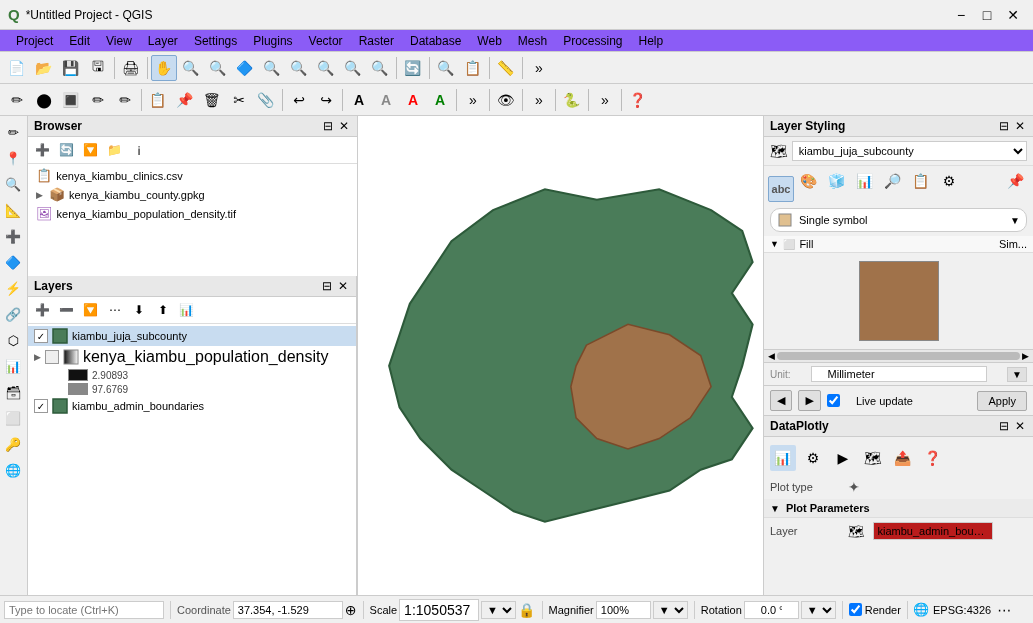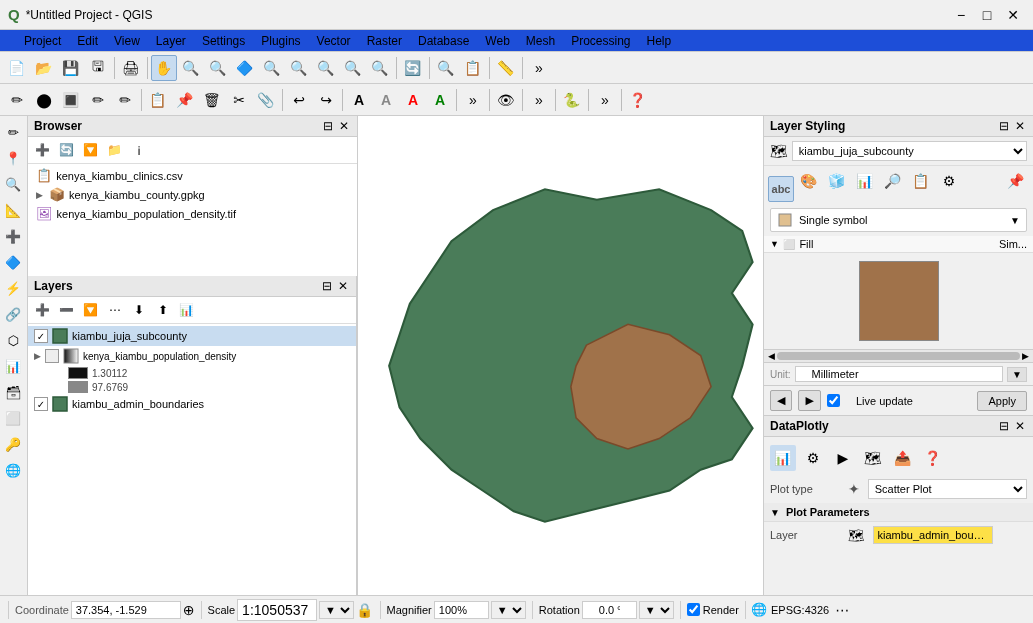--- a/index.html
+++ b/index.html
@@ -5,21 +5,21 @@
     * { box-sizing: border-box; margin: 0; padding: 0; }
     body { font-family: 'Segoe UI', Arial, sans-serif; font-size: 12px; background: #f0f0f0; overflow: hidden; width: 1033px; height: 623px; }
 
     
     #titlebar { background: #f0f0f0; height: 30px; display: flex; align-items: center; padding: 0 8px; border-bottom: 1px solid #ccc; justify-content: space-between; }
     #titlebar .title { display: flex; align-items: center; gap: 6px; font-size: 12px; }
     #titlebar .window-controls { display: flex; gap: 2px; }
     #titlebar .window-controls span { width: 24px; height: 20px; display: flex; align-items: center; justify-content: center; cursor: pointer; font-size: 14px; }
 
     
-    #menubar { background: #1d4ed8; height: 22px; display: flex; align-items: center; padding: 0 16px; border-bottom: 1px solid #ccc; }
+    #menubar { background: #8b5cf6; height: 22px; display: flex; align-items: center; padding: 0 8px; border-bottom: 1px solid #ccc; }
     #menubar span { padding: 2px 8px; cursor: pointer; font-size: 12px; }
 
     
     .toolbar { background: #f0f0f0; height: 32px; display: flex; align-items: center; padding: 2px 4px; gap: 1px; border-bottom: 1px solid #ccc; flex-wrap: nowrap; overflow: hidden; }
     .toolbar .sep { width: 1px; height: 22px; background: #bbb; margin: 0 2px; }
     .toolbar button { background: transparent; border: 1px solid transparent; width: 26px; height: 26px; cursor: pointer; display: flex; align-items: center; justify-content: center; font-size: 14px; border-radius: 2px; }
     .toolbar button.active { background: #c8dcf0; border-color: #80a8d0; }
 
     
     #browser-panel { width: 330px; background: #fff; border-right: 1px solid #ccc; display: flex; flex-direction: column; }
@@ -286,26 +286,26 @@
           <div class="checkbox" style="background:#eee;"></div>
           <svg width="16" height="16">
             <defs>
                 <linearGradient id="rg" x1="0" y1="0" x2="1" y2="0">
                   <stop offset="0%" stop-color="#111"></stop>
                   <stop offset="100%" stop-color="#fff"></stop>
                 </linearGradient>
               </defs>
             <rect x="1" y="1" width="14" height="14" fill="url(#rg)" stroke="#888" stroke-width="1"></rect>
           </svg>
-          <span style="font-size:10px;">kenya_kiambu_population_density</span>
+          <span style="font-size:16px;">kenya_kiambu_population_density</span>
         </div>
 
         <div class="legend-item">
           <span class="legend-swatch" style="background:#111;"></span>
-          <span>1.30112</span>
+          <span>2.90893</span>
         </div>
         <div class="legend-item">
           <span class="legend-swatch" style="background:#888;"></span>
           <span>97.6769</span>
         </div>
 
         <div class="layer-item" style="padding-left:6px;">
           <div class="checkbox">✓</div>
           <svg width="16" height="16">
               <rect x="1" y="1" width="14" height="14" fill="#4a7c59" stroke="#2d5a3a" stroke-width="1.5"></rect>
@@ -348,21 +348,21 @@
         <div class="ls-tab" title="Labels" style="font-size:11px;font-weight:bold;color:#555;background:#c8dcf0;border:1px solid #80a8d0;margin-top:8px;">abc</div>
         <div class="ls-tab" title="Symbology">🎨</div>
         <div class="ls-tab" title="3D">🧊</div>
         <div class="ls-tab" title="Diagrams">📊</div>
         <div class="ls-tab" title="Fields">🔎</div>
         <div class="ls-tab" title="Metadata">📋</div>
         <div class="ls-tab" title="Properties">⚙</div>
         <div class="ls-tab" style="margin-left:auto;">📌</div>
       </div>
 
-      <div id="ls-symbol-type" style="margin:4px 6px;background:white;border:1px solid #ccc;padding:3px 6px;display:flex;align-items:center;gap:6px;border-radius:2px;">
+      <div id="ls-symbol-type" style="margin:4px 6px;background:white;border:1px solid #ccc;padding:3px 6px;display:flex;align-items:center;gap:6px;border-radius:10px;">
         <svg width="16" height="16">
             <rect x="2" y="2" width="12" height="12" fill="#e0c090" stroke="#888" stroke-width="1"></rect>
           </svg>
         <span style="font-size:11px;">Single symbol</span>
         <span style="margin-left:auto;font-size:10px;">▼</span>
       </div>
 
       <div id="ls-tree-header" style="display:flex;align-items:center;padding:2px 6px;gap:4px;font-size:11px;border-bottom:1px solid #ddd;background:#f8f8f8;">
         <span style="font-size:9px;">▼</span>
         <span style="font-size:10px;">⬜</span>
@@ -373,21 +373,21 @@
       <div id="ls-swatch-container">
         <div id="ls-swatch" style="background: rgb(160, 114, 74);"></div>
       </div>
 
       <div style="display:flex;align-items:center;padding:0 4px;background:#e8e8e8;height:14px;border-top:1px solid #ccc;border-bottom:1px solid #ccc;">
         <span style="font-size:9px;cursor:pointer;">◀</span>
         <div style="flex:1;height:8px;background:#bbb;border-radius:4px;margin:0 2px;"></div>
         <span style="font-size:9px;cursor:pointer;">▶</span>
       </div>
 
-      <div id="ls-unit-row" style="display:flex;align-items:center;padding:3px 6px;gap:4px;font-size:11px;">
+      <div id="ls-unit-row" style="display:flex;align-items:center;padding:3px 6px;gap:20px;font-size:11px;">
         <span style="color:#888;font-size:10px;">Unit: </span>
         <input type="text" style="flex: 1 1 0%; font-size: 11px; padding: 1px 16px; border: 1px solid rgb(204, 204, 204);" value="Millimeter">
         <button style="font-size:10px;padding:1px 4px;border:1px solid #ccc;background:#e0e0e0;">▼</button>
       </div>
 
       <div id="ls-bottom-bar" style="display:flex;align-items:center;padding:4px 6px;gap:6px;border-top:1px solid #ccc;">
         <button style="padding:3px 6px;font-size:11px;border:1px solid #aaa;background:#e0e0e0;border-radius:2px;">◀</button>
         <button style="padding:3px 6px;font-size:11px;border:1px solid #aaa;background:#e0e0e0;border-radius:2px;">▶</button>
         <div class="ls-live-update">
           <input type="checkbox" checked="" style="">
@@ -412,41 +412,39 @@
           <div class="dp-icon">⚙</div>
           <div class="dp-icon">▶</div>
           <div class="dp-icon">🗺</div>
           <div class="dp-icon">📤</div>
           <div class="dp-icon">❓</div>
         </div>
 
         <div class="dp-row">
           <label>Plot type</label>
           <span style="font-size:14px;color:#555;">✦</span>
-          <select style="flex:1;font-size:11px;">
-            <option>Scatter Plot</option>
-          </select>
         </div>
 
         <div class="dp-section-header">
           <span style="font-size:10px;">▼</span>
           <span>Plot Parameters</span>
         </div>
 
         <div class="dp-row">
           <label>Layer</label>
           <span style="font-size:13px;">🗺</span>
-          <span style="flex:1;font-size:11px;background:#fde047;border:1px solid #ccc;padding:2px 4px;overflow:hidden;white-space:nowrap;text-overflow:ellipsis;max-width:120px;">kiambu_admin_boun...</span>
+          <span style="flex:1;font-size:11px;background:#b91c1c;border:1px solid #ccc;padding:2px 4px;overflow:hidden;white-space:nowrap;text-overflow:ellipsis;max-width:120px;">kiambu_admin_boun...</span>
         </div>
       </div>
     </div>
   </div>
 </div>
 
 <div id="statusbar">
+  <input type="text" style="width: 160px; font-size: 11px; padding: 2px 4px; border: 1px solid rgb(204, 204, 204);" placeholder="Type to locate (Ctrl+K)">
   <div class="sep"></div>
   <span class="coord-label">Coordinate</span>
   <input type="text" style="width: 110px; font-size: 11px; padding: 2px 4px; border: 1px solid rgb(204, 204, 204);" value="37.354, -1.529">
   <span style="font-size:14px;cursor:pointer;">⊕</span>
   <div class="sep"></div>
   <span>Scale</span>
   <input type="text" style="width: 80px; font-size: 14px; padding: 2px 4px; border: 1px solid rgb(204, 204, 204);" value="1:1050537">
   <select style="font-size:11px;border:1px solid #ccc;"><option>▼</option></select>
   <span class="lock-icon">🔒</span>
   <div class="sep"></div>

